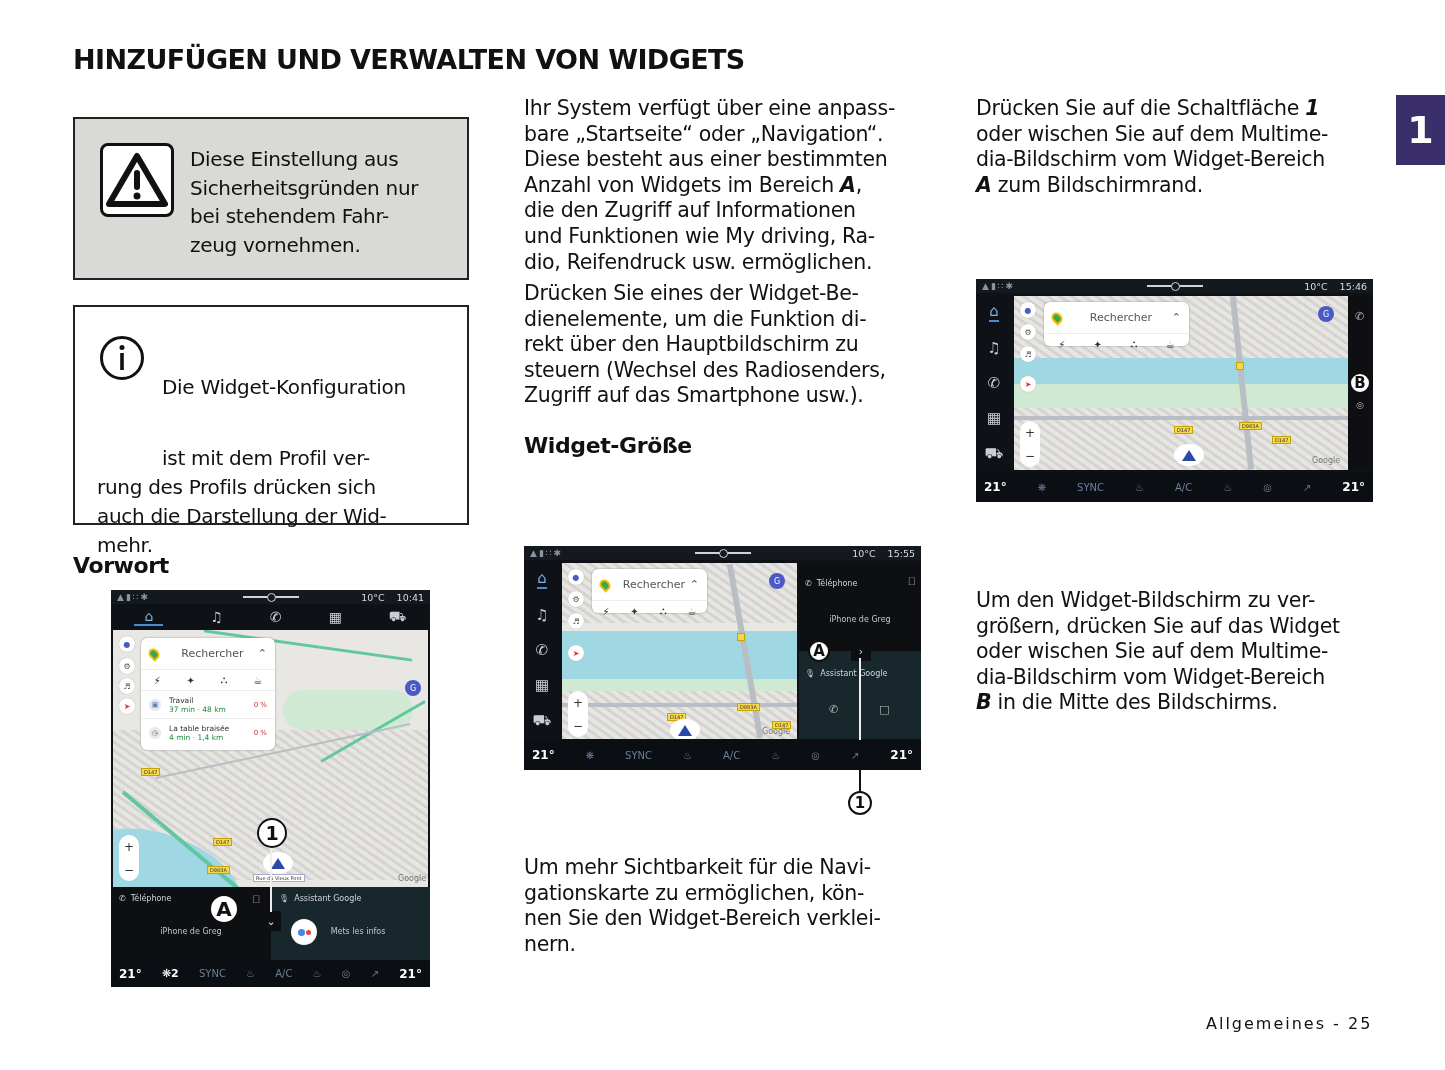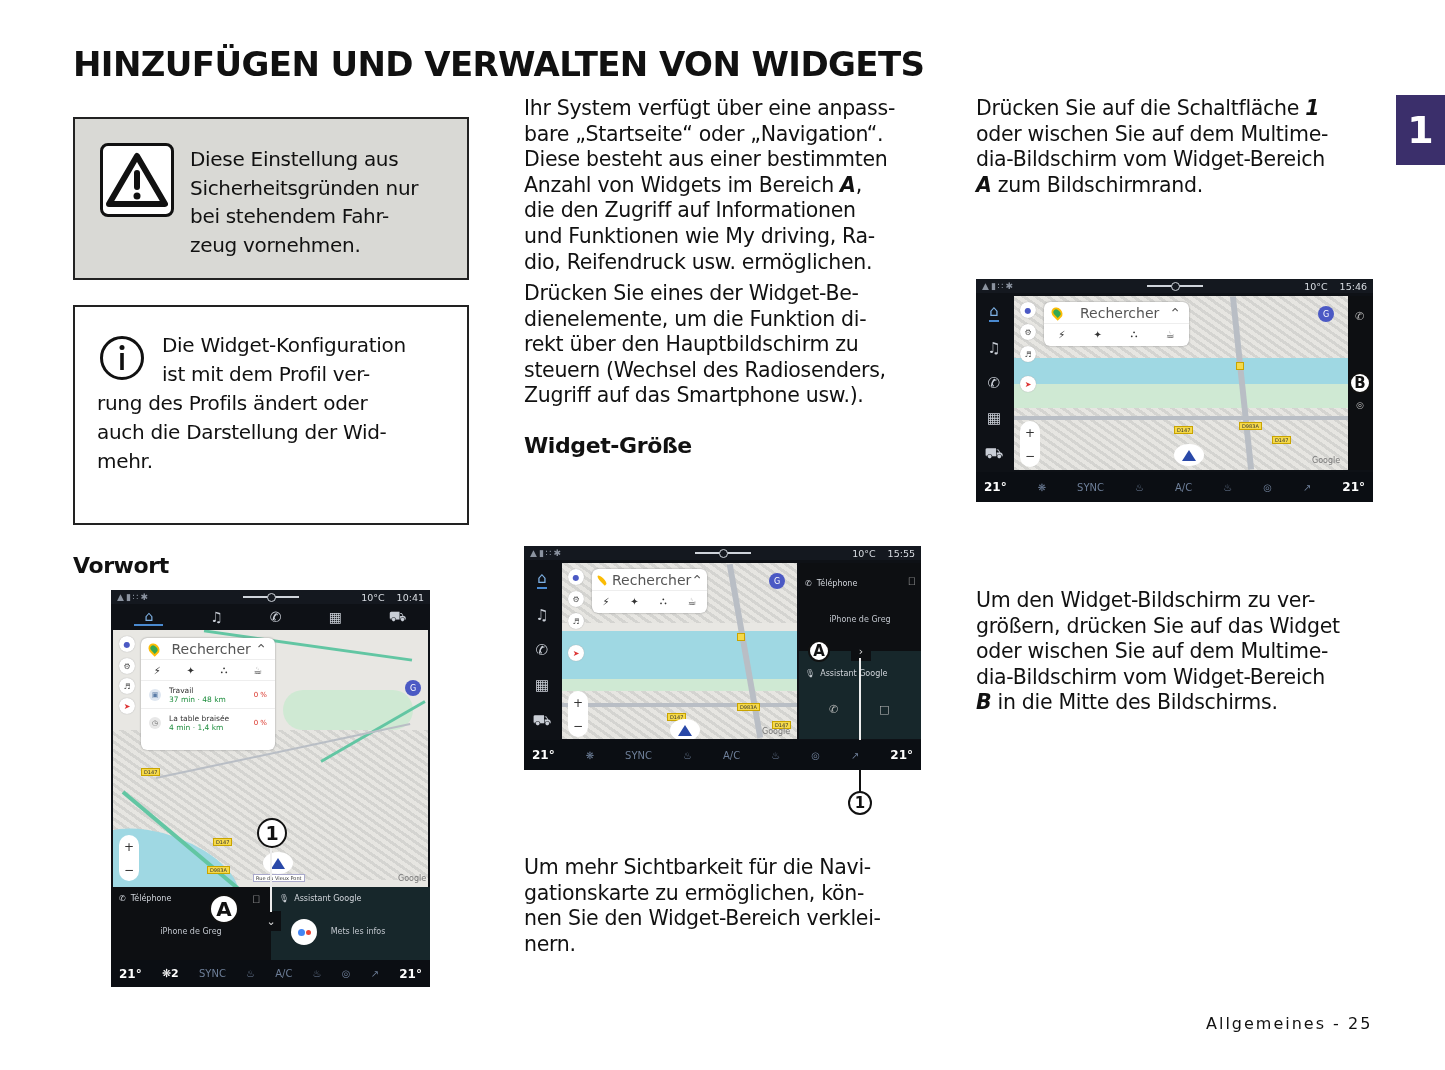--- a/index.html
+++ b/index.html
@@ -1,35 +1,35 @@
 <!DOCTYPE html>
 <html><head>
 <meta charset="utf-8">
 <style>
   * { box-sizing: border-box; margin: 0; padding: 0; }
   html, body { width: 1445px; height: 1070px; background: #ffffff; overflow: hidden; }
   body { position: relative; font-family: "DejaVu Sans", sans-serif; color: #111; }
 
-  .page-title { position: absolute; left: 73px; top: 44px; font-size: 34px; font-weight: bold; letter-spacing: -0.6px; color: #111; }
+  .page-title { position: absolute; left: 73px; top: 44px; font-size: 27px; font-weight: bold; letter-spacing: -0.6px; color: #111; }
 
   .chapter-tab { position: absolute; left: 1396px; top: 95px; width: 49px; height: 70px; background: #3b2f6b; color: #fff; font-size: 38px; font-weight: bold; display: flex; align-items: center; justify-content: center; }
 
   .txt { font-size: 20.5px; line-height: 25.6px; letter-spacing: -0.3px; color: #111; }
   .txt b { font-style: italic; font-weight: bold; }
 
   
   .warn-box { position: absolute; left: 73px; top: 117px; width: 396px; height: 163px; background: #d9d9d5; border: 2px solid #222; }
   .warn-icon { position: absolute; left: 25px; top: 24px; width: 74px; height: 74px; background: #fff; border: 3px solid #111; border-radius: 8px; display: flex; align-items: center; justify-content: center; }
   .warn-text { position: absolute; left: 115px; top: 26px; width: 270px; font-size: 20px; line-height: 28.5px; letter-spacing: -0.3px; }
 
   
   .info-box { position: absolute; left: 73px; top: 305px; width: 396px; height: 220px; background: #fff; border: 2px solid #222; }
   .info-icon { position: absolute; left: 24px; top: 28px; width: 46px; height: 46px; }
   .info-text { position: absolute; left: 22px; top: 24px; width: 360px; font-size: 20px; line-height: 29px; letter-spacing: -0.3px; text-indent: 0; }
-  .info-text .ind { display: block; padding-left: 65px; }
+  .info-text .ind { display: block; padding-left: 65px; margin-top: 42px; }
 
   .section-heading { position: absolute; font-size: 22px; font-weight: bold; letter-spacing: -0.4px; color: #111; }
 
   
   .screen { position: absolute; background: #0e1116; overflow: hidden; }
   .statusbar { position: absolute; left: 0; top: 0; right: 0; height: 14px; background: #14181f; color: #d9dde3; font-size: 9.5px; display: flex; align-items: center; justify-content: flex-end; padding-right: 6px; gap: 12px; }
   .statusbar .sb-left { position: absolute; left: 6px; top: 2px; color: #8b93a0; font-size: 9px; letter-spacing: 2px; }
   .statusbar .slider { position: absolute; left: 50%; top: 6px; width: 56px; height: 2px; background: #cfd4db; transform: translateX(-50%); }
   .statusbar .slider::after { content: ""; position: absolute; left: 24px; top: -3px; width: 7px; height: 7px; border-radius: 50%; border: 1px solid #cfd4db; background: #14181f; }
 
@@ -42,21 +42,21 @@
   .map .pin-g { position: absolute; width: 16px; height: 16px; border-radius: 50%; background: #4b59c4; color: #fff; font-size: 8px; display: flex; align-items: center; justify-content: center; }
   .map .nav-arrow { position: absolute; width: 30px; height: 22px; border-radius: 50%; background: #fff; display: flex; align-items: center; justify-content: center; }
   .map .nav-arrow::after { content: ""; border-left: 7px solid transparent; border-right: 7px solid transparent; border-bottom: 11px solid #2948a8; }
   .map .tag { position: absolute; background: #f5d94a; border: 1px solid #c9a400; font-size: 5px; padding: 0 2px; color: #333; }
   .map .google { position: absolute; font-size: 8px; color: #777; }
 
   .side-ctrl { position: absolute; width: 16px; height: 16px; border-radius: 50%; background: #fff; display: flex; align-items: center; justify-content: center; font-size: 8px; color: #555; box-shadow: 0 0 1px #999; }
   .zoom-ctrl { position: absolute; width: 20px; height: 46px; border-radius: 10px; background: #fff; display: flex; flex-direction: column; align-items: center; justify-content: space-around; font-size: 12px; color: #333; }
 
   .search-card { position: absolute; background: #fff; border-radius: 6px; box-shadow: 0 0 2px #888; }
-  .search-row { height: 22px; display: flex; align-items: center; padding: 0 8px; font-size: 14px; color: #555; border-bottom: 1px solid #eee; }
+  .search-row { height: 32px; display: flex; align-items: center; padding: 0 8px; font-size: 11px; color: #555; border-bottom: 1px solid #eee; }
   .search-row .gpin { width: 10px; height: 12px; border-radius: 50% 50% 50% 0; background: #34a853; transform: rotate(-45deg); margin-right: 8px; border: 2px solid #fbbc05; }
   .search-row .lbl { flex: 1; text-align: center; }
   .cat-row { height: 20px; display: flex; align-items: center; justify-content: space-around; font-size: 10px; color: #333; }
   .dest-row { height: 28px; display: flex; align-items: center; padding: 0 8px; border-top: 1px solid #eee; font-size: 7.5px; color: #333; }
   .dest-row .dic { width: 12px; height: 12px; border-radius: 50%; background: #dfe7f1; margin-right: 8px; font-size: 7px; display: flex; align-items: center; justify-content: center; color: #5a7ca8; }
   .dest-row .dinfo { flex: 1; line-height: 9px; }
   .dest-row .dinfo .sub { color: #1e8e3e; }
   .dest-row .batt { color: #d93025; font-size: 7px; }
 
   .leftnav { position: absolute; left: 0; width: 36px; background: #0e1116; display: flex; flex-direction: column; align-items: center; justify-content: space-around; color: #c9ced6; font-size: 15px; }
@@ -104,21 +104,21 @@
 
 <div class="info-box">
   <svg class="info-icon" viewBox="0 0 46 46">
     <circle cx="23" cy="23" r="20.5" fill="none" stroke="#111" stroke-width="3"></circle>
     <circle cx="23" cy="12.5" r="2.5" fill="#111"></circle>
     <rect x="21.2" y="18" width="3.6" height="17" fill="#111"></rect>
   </svg>
   <div class="info-text">
     <span class="ind">Die Widget-Konfiguration</span>
     <span class="ind">ist mit dem Profil ver-</span>
-    <span style="display:block">rung des Profils ändert oder</span>
+    <span style="display:block">rung des Profils drücken sich</span>
     <span style="display:block">auch die Darstellung der Wid-</span>
     <span style="display:block">mehr.</span>
   </div>
 </div>
 
 <div class="section-heading" style="left:73px; top:553px;">Vorwort</div>
 
 <div class="screen" style="left:111px; top:590px; width:319px; height:397px;">
   <div class="statusbar">
     <span class="sb-left">▲▮∷✱</span>

